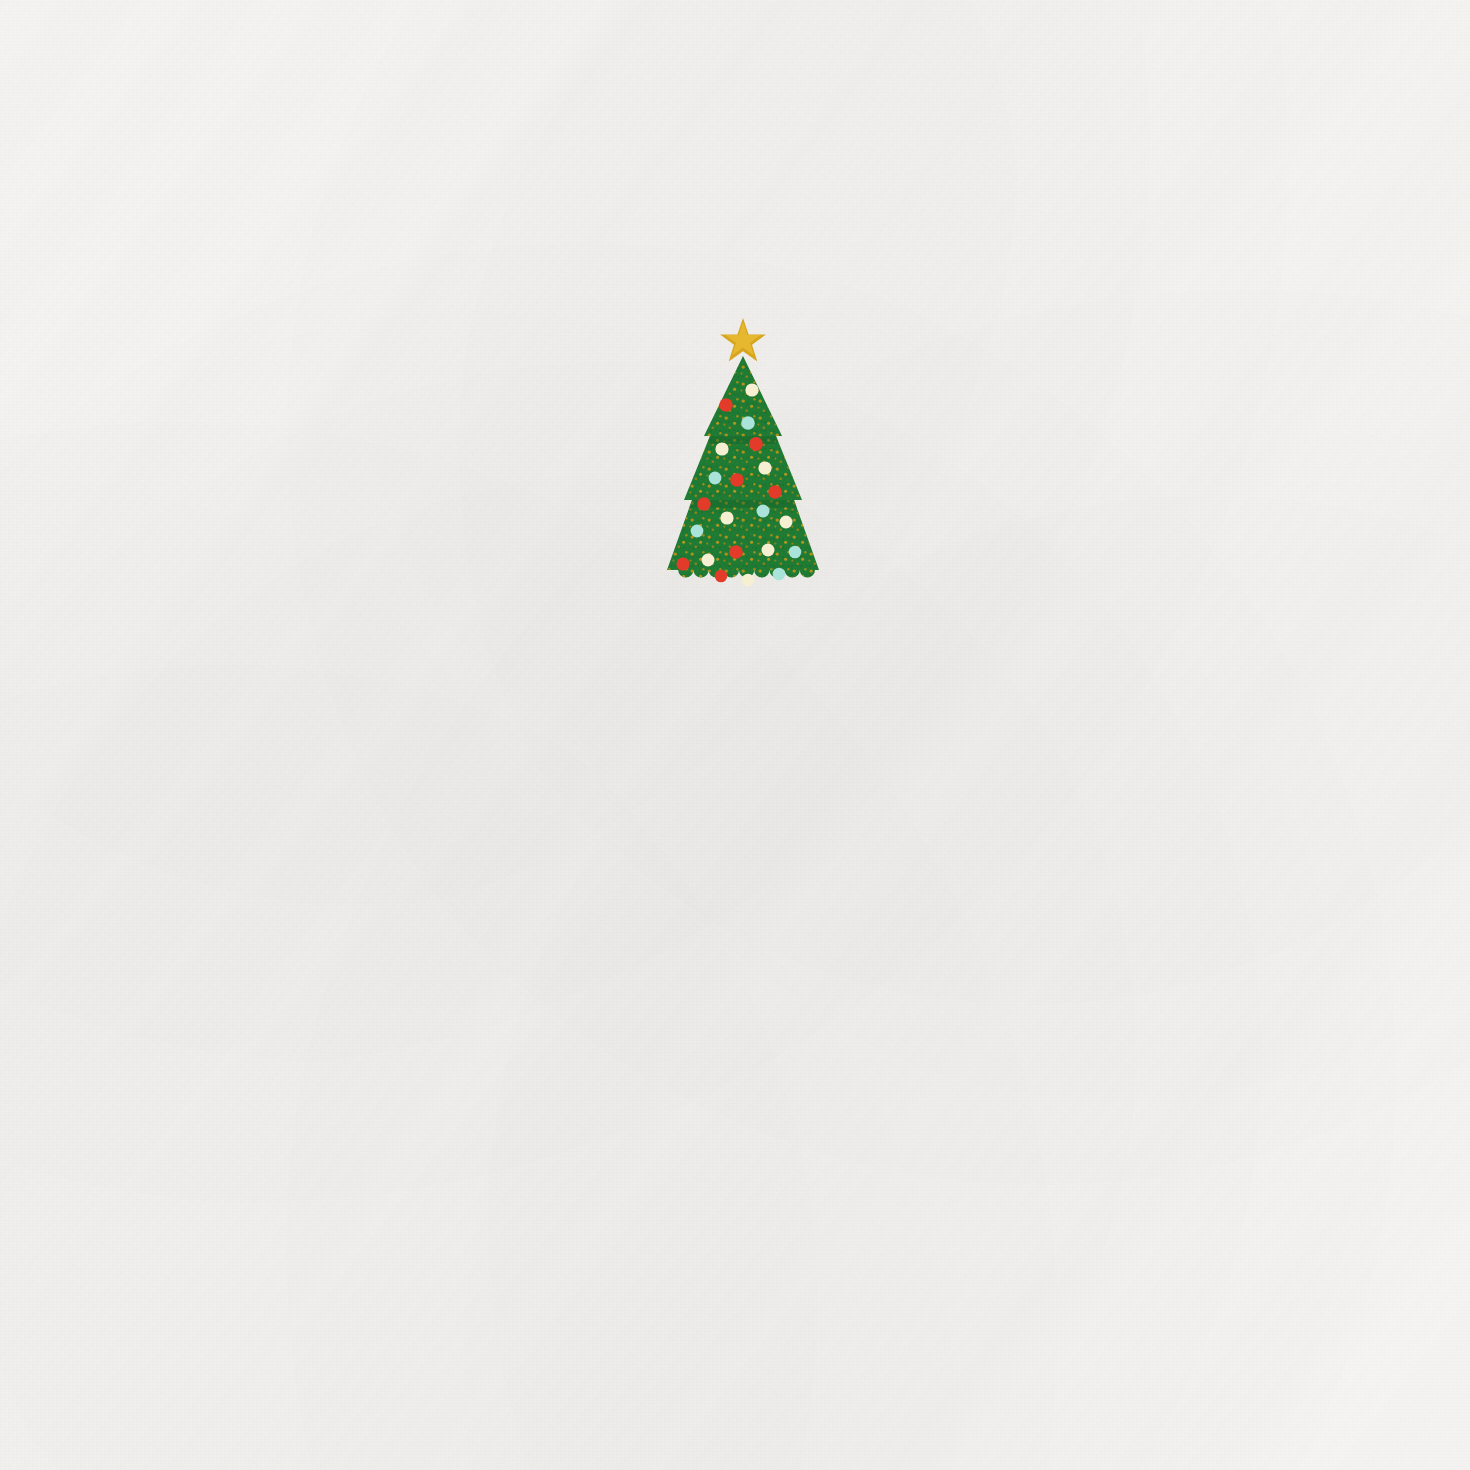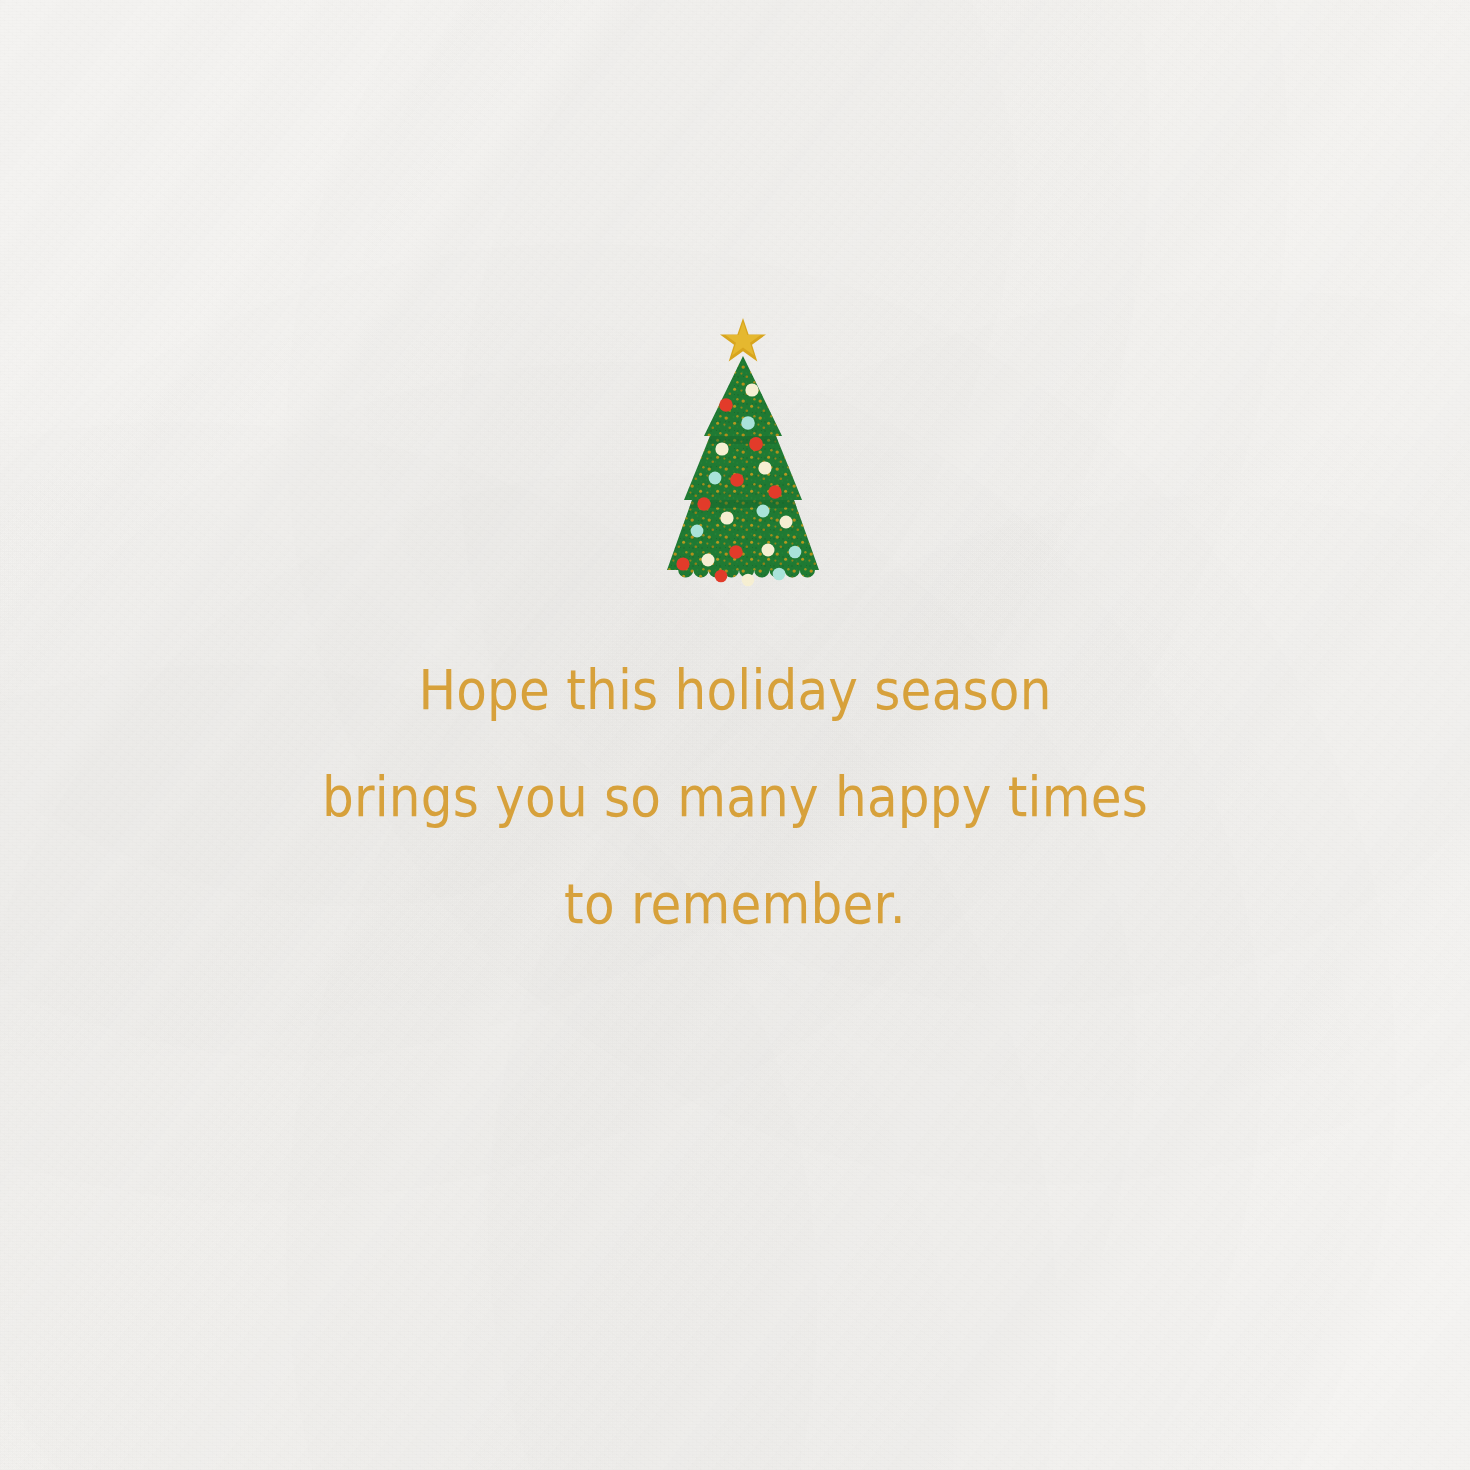--- a/index.html
+++ b/index.html
@@ -195,19 +195,14 @@
         <circle cx="113" cy="238" r="6.5" fill="#f6efd2"></circle>
         <circle cx="140" cy="240" r="6.3" fill="#a9e3da"></circle>
         <circle cx="28" cy="252" r="6.6" fill="#e23b2a"></circle>
         <circle cx="124" cy="262" r="6.3" fill="#a9e3da"></circle>
         <circle cx="93" cy="268" r="6.3" fill="#f6efd2"></circle>
         <circle cx="66" cy="264" r="6.3" fill="#e23b2a"></circle>
       </g>
     </svg>
   </div>
 
-  <div id="greeting">
-    <span class="greeting-line">Hope this holiday season</span>
-    <span class="greeting-line">brings you so many happy times</span>
-    <span class="greeting-line">to remember.</span>
-  </div>
 
 </div>
 
 </body></html>

